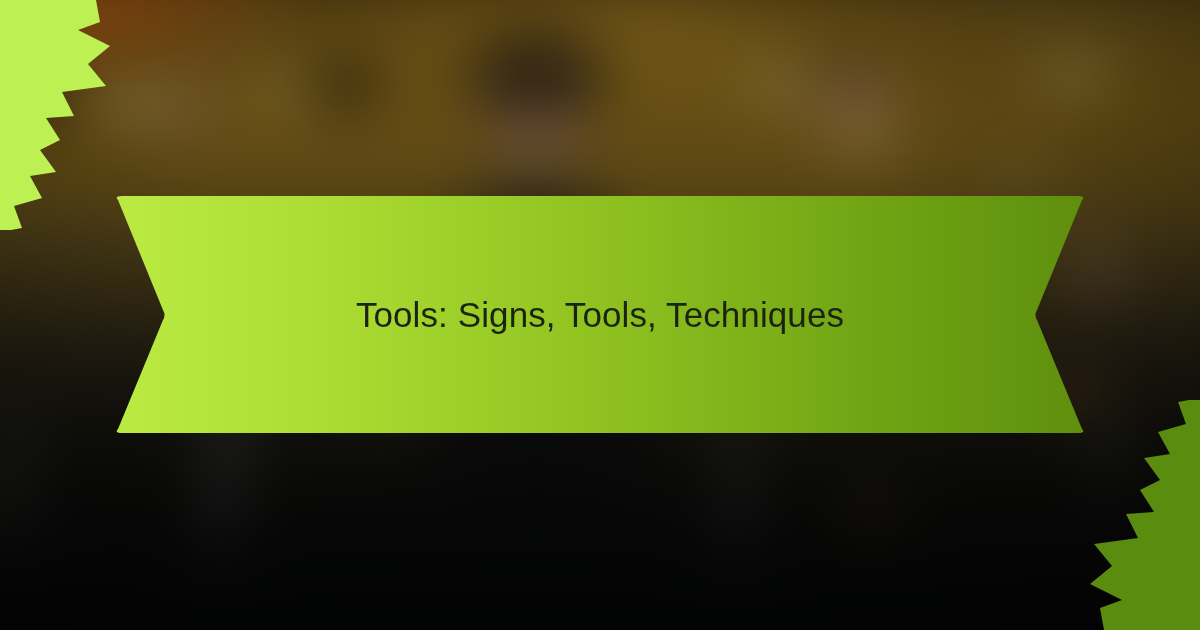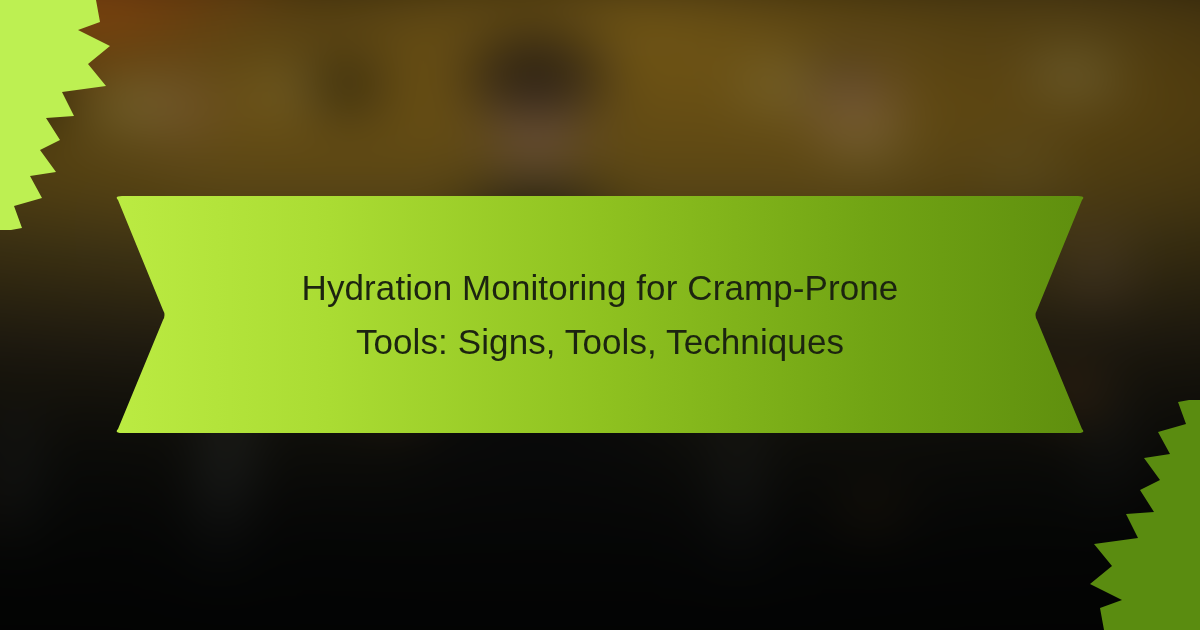--- a/index.html
+++ b/index.html
@@ -201,18 +201,17 @@
                L 974 233
                Q 978 237 970 237
                L 14 237
                Q 6 237 10 233
                L 55 124
                Q 58 119 55 114
                Z" fill="url(#bannerGrad)"></path>
     </svg>
 
     <div class="banner-text">
-      <span class="line">Hydration Monitoring for Cramp-Prone</span>
       <span class="line">Tools: Signs, Tools, Techniques</span>
     </div>
   </div>
 
 </div>
 
 </body></html>

